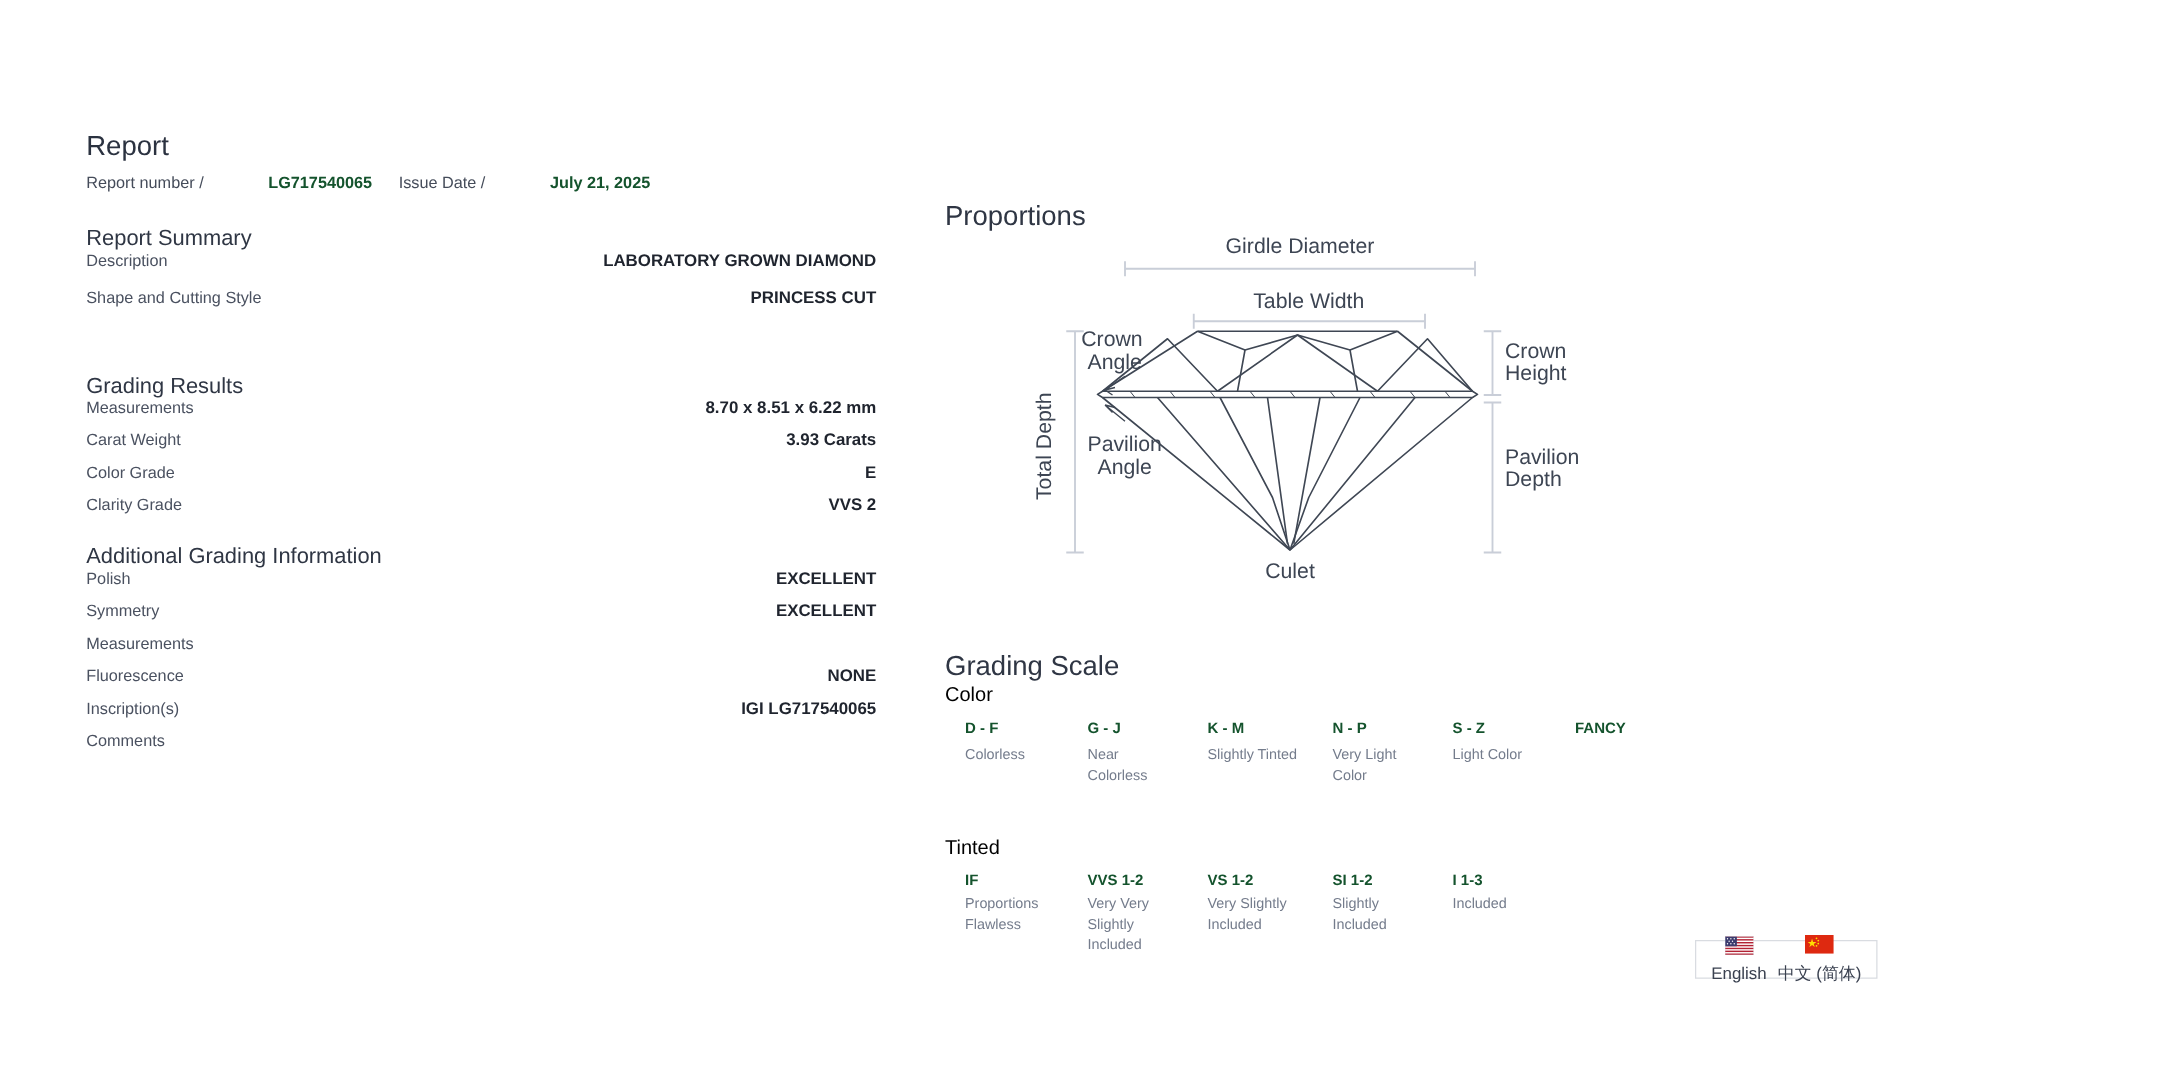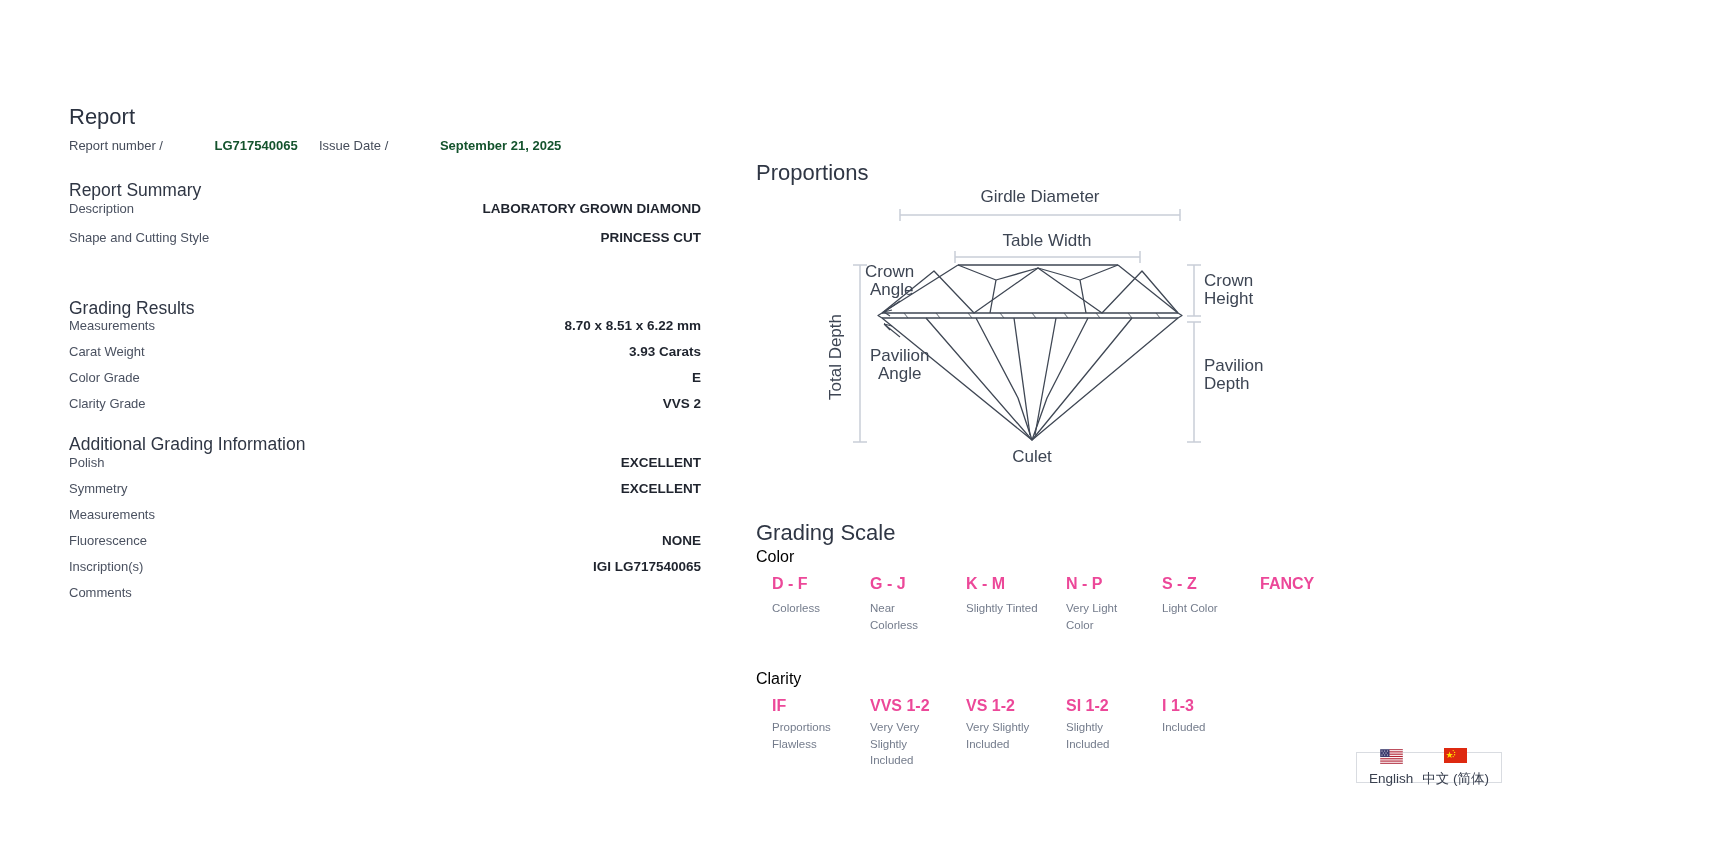--- a/index.html
+++ b/index.html
@@ -25,21 +25,21 @@
   .comments-row .kv-label { width:88px; flex:0 0 88px; }
   .comments-value { font-weight:bold; color:#1f242e; font-size:13.5px; line-height:1.75; width:544px; }
 
   
   .right-col { position:absolute; left:756px; top:160px; width:740px; }
   .right-col .sec-h2 { position:absolute; left:0; font-size:22px; font-weight:400; color:#2f3644; }
   .diagram { position:absolute; left:70px; top:25px; }
 
   .scale-sub { position:absolute; left:0; font-size:16px; font-weight:400; color:#000000; }
   .scale-col { position:absolute; width:92px; }
-  .scale-grade { font-size:16px; font-weight:bold; color:#ec4899; margin-bottom:7px; }
+  .scale-grade { font-size:12px; font-weight:bold; color:#14532d; margin-bottom:7px; }
   .scale-desc { font-size:11.5px; color:#747c8c; line-height:1.45; width:86px; }
 
   
   .lang-box { position:absolute; left:1356px; top:752px; height:31px; display:flex; align-items:center; gap:9px; padding:0 12px; border:1px solid #d9dce1; background:#fff; }
   .lang-item { display:flex; align-items:center; gap:7px; cursor:pointer;flex-direction:column; }
   .lang-label { font-size:13.5px; color:#3a4150; }
   .flag { display:block; }
 
   svg text { font-family:"Liberation Sans", sans-serif; }
   .dlabel { font-size:17px; fill:#3d4553; }
@@ -51,21 +51,21 @@
 
 
   <div class="left-col">
     <div class="report-title">Report</div>
 
     <div class="meta">
       <span>Report number /</span>
       <b>LG717540065</b>
       <span class="gap"></span>
       <span>Issue Date /</span>
-      <b>September 21, 2025</b>
+      <b>July 21, 2025</b>
     </div>
 
     <div class="sec-h" style="top:66px">Report Summary</div>
 
     <div class="kv-row" style="top:97px">
       <span class="kv-label">Description</span>
       <span class="kv-value">LABORATORY GROWN DIAMOND</span>
     </div>
     <div class="kv-row" style="top:126px">
       <span class="kv-label">Shape and Cutting Style</span>
@@ -187,21 +187,21 @@
     </div>
     <div class="scale-col" style="left:406px; top:415px">
       <div class="scale-grade">S - Z</div>
       <div class="scale-desc">Light Color</div>
     </div>
     <div class="scale-col" style="left:504px; top:415px">
       <div class="scale-grade">FANCY</div>
       <div class="scale-desc"></div>
     </div>
 
-    <div class="scale-sub" style="top:510px">Clarity</div>
+    <div class="scale-sub" style="top:510px">Tinted</div>
 
     <div class="scale-col" style="left:16px;  top:537px">
       <div class="scale-grade" style="margin-bottom:4px">IF</div>
       <div class="scale-desc" style="width:62px">Proportions Flawless</div>
     </div>
     <div class="scale-col" style="left:114px; top:537px">
       <div class="scale-grade" style="margin-bottom:4px">VVS 1-2</div>
       <div class="scale-desc" style="width:62px">Very Very Slightly Included</div>
     </div>
     <div class="scale-col" style="left:210px; top:537px">

